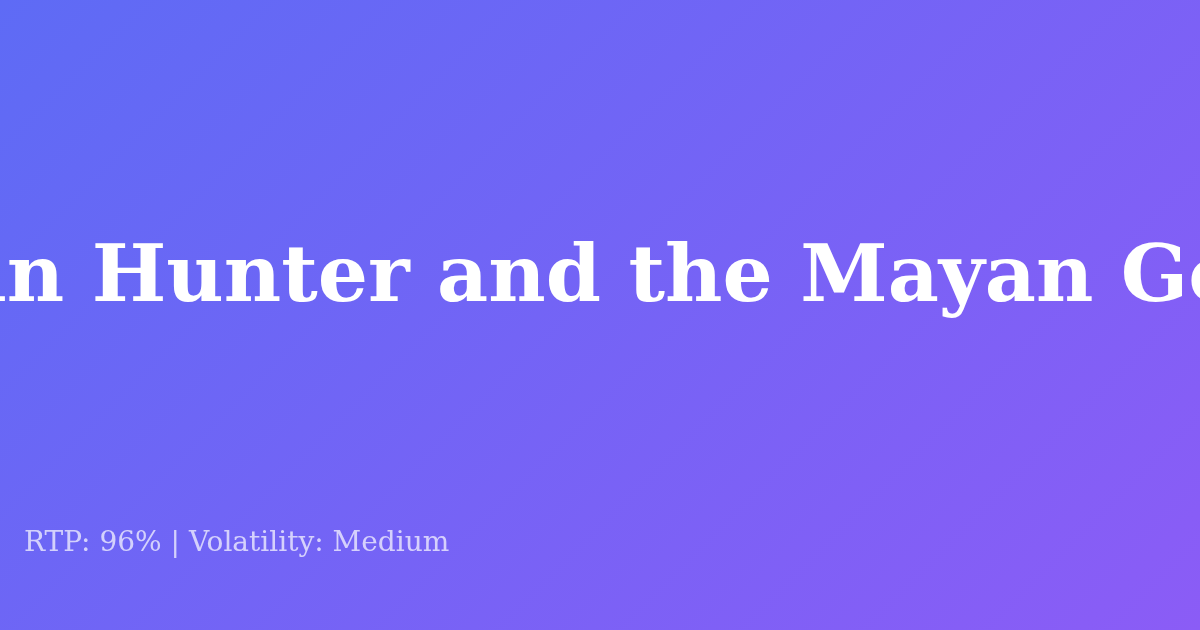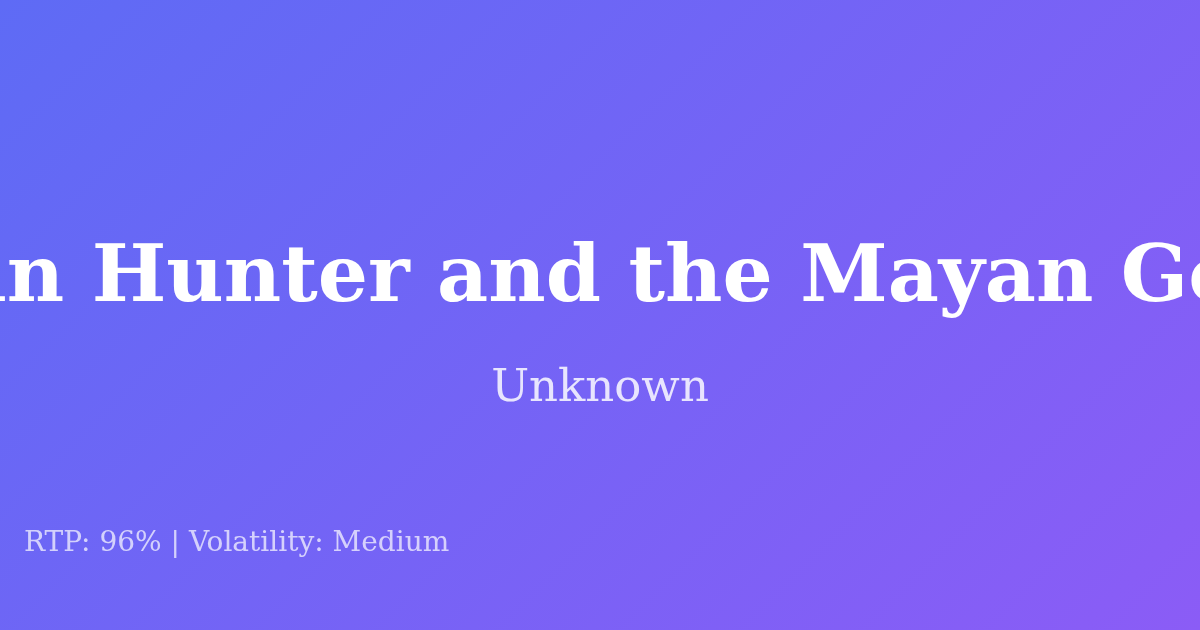--- a/index.html
+++ b/index.html
@@ -82,17 +82,16 @@
 </style>
 </head>
 <body>
 
 <div class="og-card">
 
   <div class="title-row">
     <div class="og-title">John Hunter and the Mayan Gods</div>
   </div>
 
-  <div class="og-subtitle">Unknown</div>
 
   <div class="og-meta">RTP: 96% | Volatility: Medium</div>
 
 </div>
 
 </body></html>

